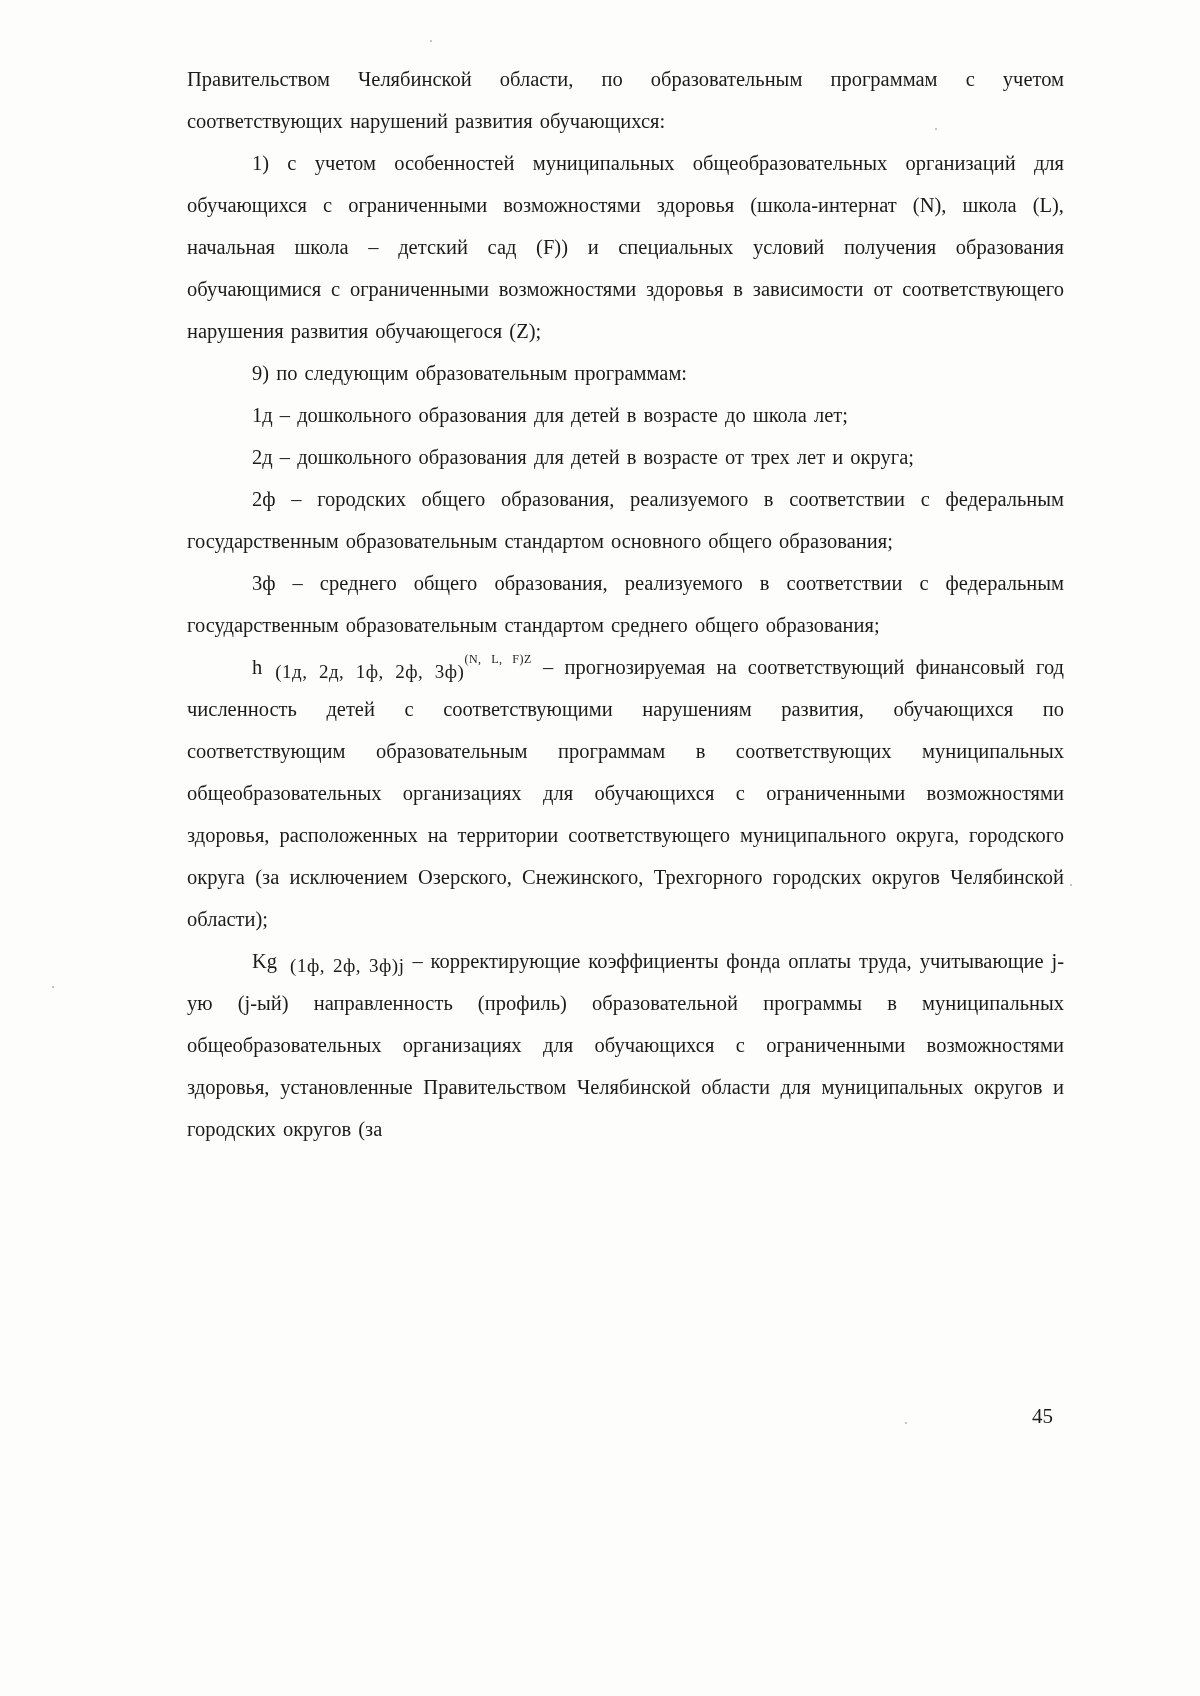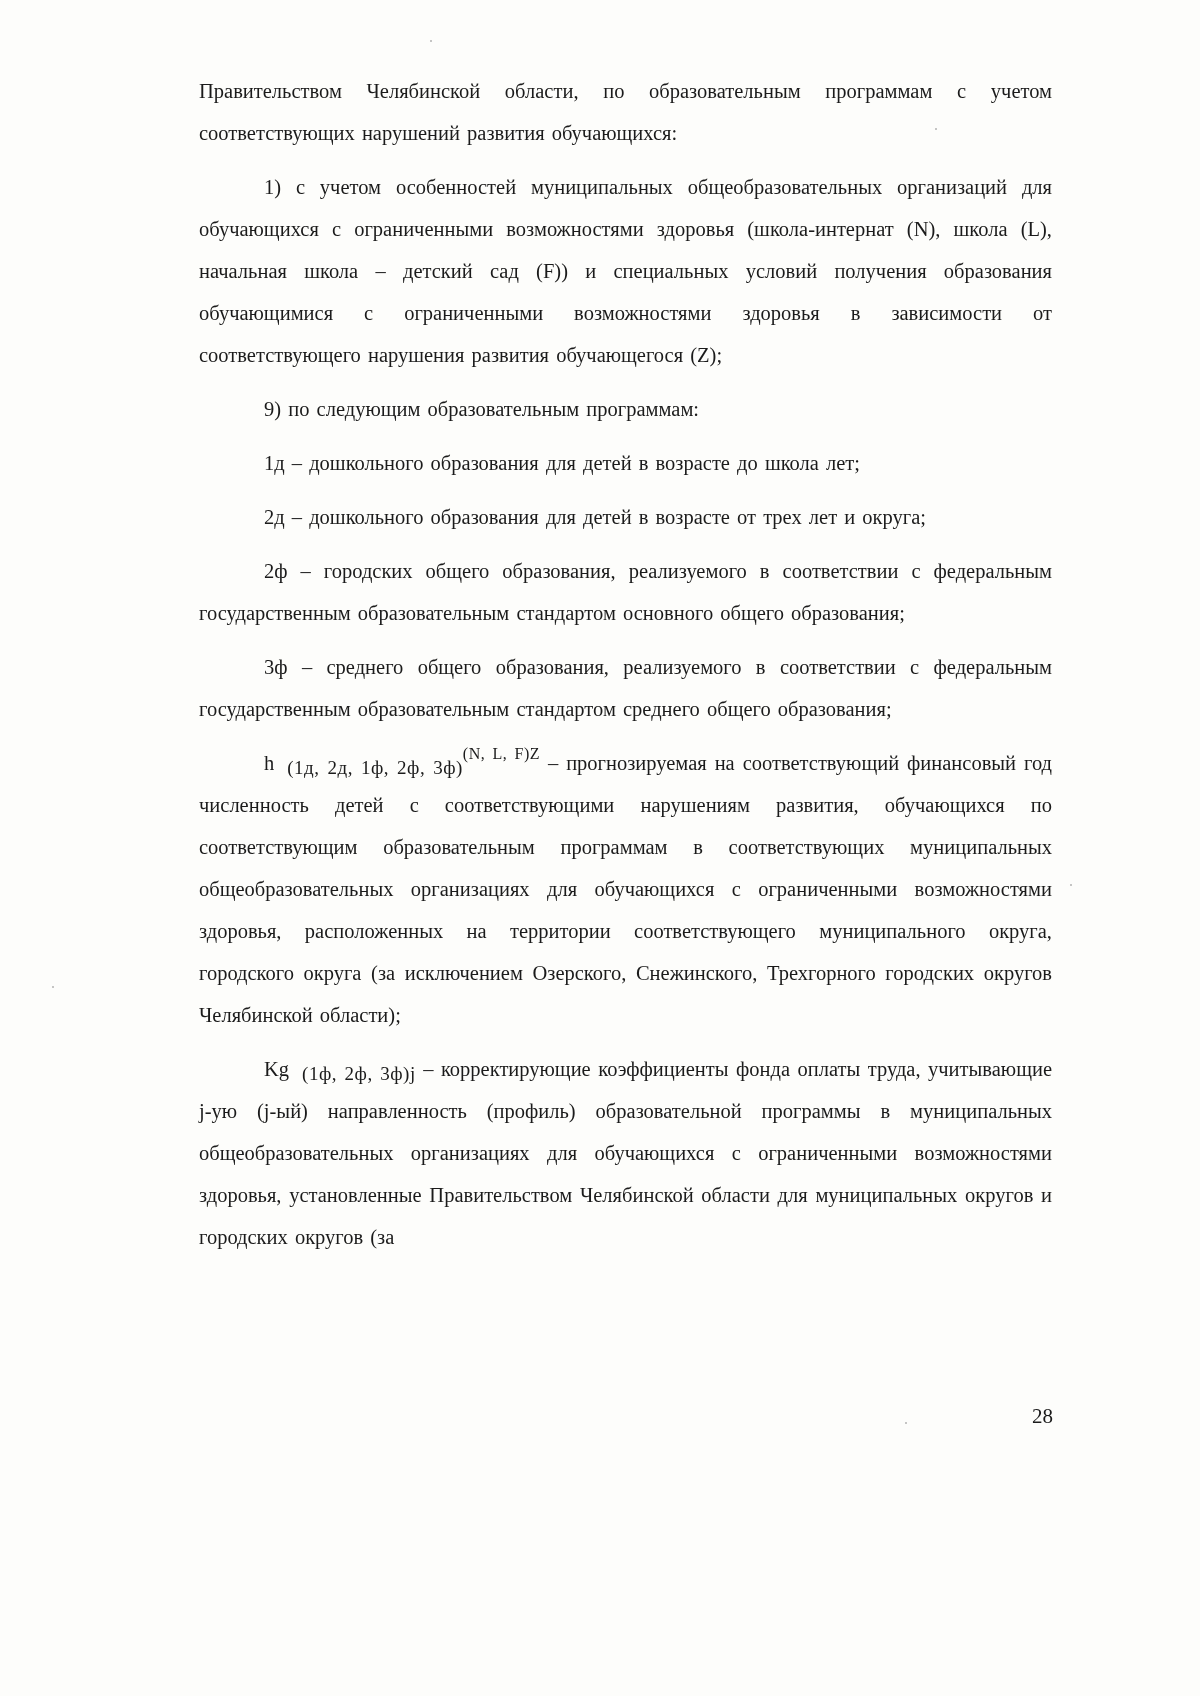--- a/index.html
+++ b/index.html
@@ -17,39 +17,39 @@
     color: #1b1b1b;
     overflow: hidden;
   }
   .content {
     position: absolute;
     left: 187px;
     top: 58px;
     width: 877px;
   }
   p.para {
-    margin: 12px;
+    margin: 0;
     font-size: 20.5px;
     line-height: 42px;
     text-align: justify;
     text-indent: 65px;
     word-spacing: 2px;
   }
   p.para.no-indent {
     text-indent: 0;
   }
   .para sub {
     font-size: 19px;
     line-height: 0;
     vertical-align: -4px;
     letter-spacing: 0.5px;
     padding-left: 13px;
   }
   .para sup {
-    font-size: 16px;
+    font-size: 12px;
     line-height: 0;
     vertical-align: 11px;
     letter-spacing: 0.5px;
   }
   .page-number {
     position: absolute;
     left: 1032px;
     top: 1404px;
     font-size: 21px;
   }
@@ -70,19 +70,19 @@
       <p class="para no-indent"><span>Правительством Челябинской области, по образовательным программам с учетом соответствующих нарушений развития обучающихся:</span></p>
       <p class="para"><span>1) с учетом особенностей муниципальных общеобразовательных организаций для обучающихся с ограниченными возможностями здоровья (школа-интернат (N), школа (L), начальная школа – детский сад (F)) и специальных условий получения образования обучающимися с ограниченными возможностями здоровья в зависимости от соответствующего нарушения развития обучающегося (Z);</span></p>
       <p class="para"><span>9) по следующим образовательным программам:</span></p>
       <p class="para"><span>1д – дошкольного образования для детей в возрасте до школа лет;</span></p>
       <p class="para"><span>2д – дошкольного образования для детей в возрасте от трех лет и округа;</span></p>
       <p class="para"><span>2ф – городских общего образования, реализуемого в соответствии с федеральным государственным образовательным стандартом основного общего образования;</span></p>
       <p class="para"><span>3ф – среднего общего образования, реализуемого в соответствии с федеральным государственным образовательным стандартом среднего общего образования;</span></p>
       <p class="para"><span>h</span><sub>(1д, 2д, 1ф, 2ф, 3ф)</sub><sup>(N, L, F)Z</sup><span> – прогнозируемая на соответствующий финансовый год численность детей с соответствующими нарушениям развития, обучающихся по соответствующим образовательным программам в соответствующих муниципальных общеобразовательных организациях для обучающихся с ограниченными возможностями здоровья, расположенных на территории соответствующего муниципального округа, городского округа (за исключением Озерского, Снежинского, Трехгорного городских округов Челябинской области);</span></p>
       <p class="para"><span>Kg</span><sub>(1ф, 2ф, 3ф)j</sub><span> – корректирующие коэффициенты фонда оплаты труда, учитывающие j-ую (j-ый) направленность (профиль) образовательной программы в муниципальных общеобразовательных организациях для обучающихся с ограниченными возможностями здоровья, установленные Правительством Челябинской области для муниципальных округов и городских округов (за</span></p>
     </div>
-  <div class="page-number">28</div>
+  <div class="page-number">45</div>
   <div class="speck" style="left:430px; top:40px;"></div>
   <div class="speck" style="left:935px; top:128px;"></div>
   <div class="speck" style="left:1070px; top:884px;"></div>
   <div class="speck" style="left:52px; top:986px;"></div>
   <div class="speck" style="left:905px; top:1422px;"></div>
 </div>
 
 </body></html>

